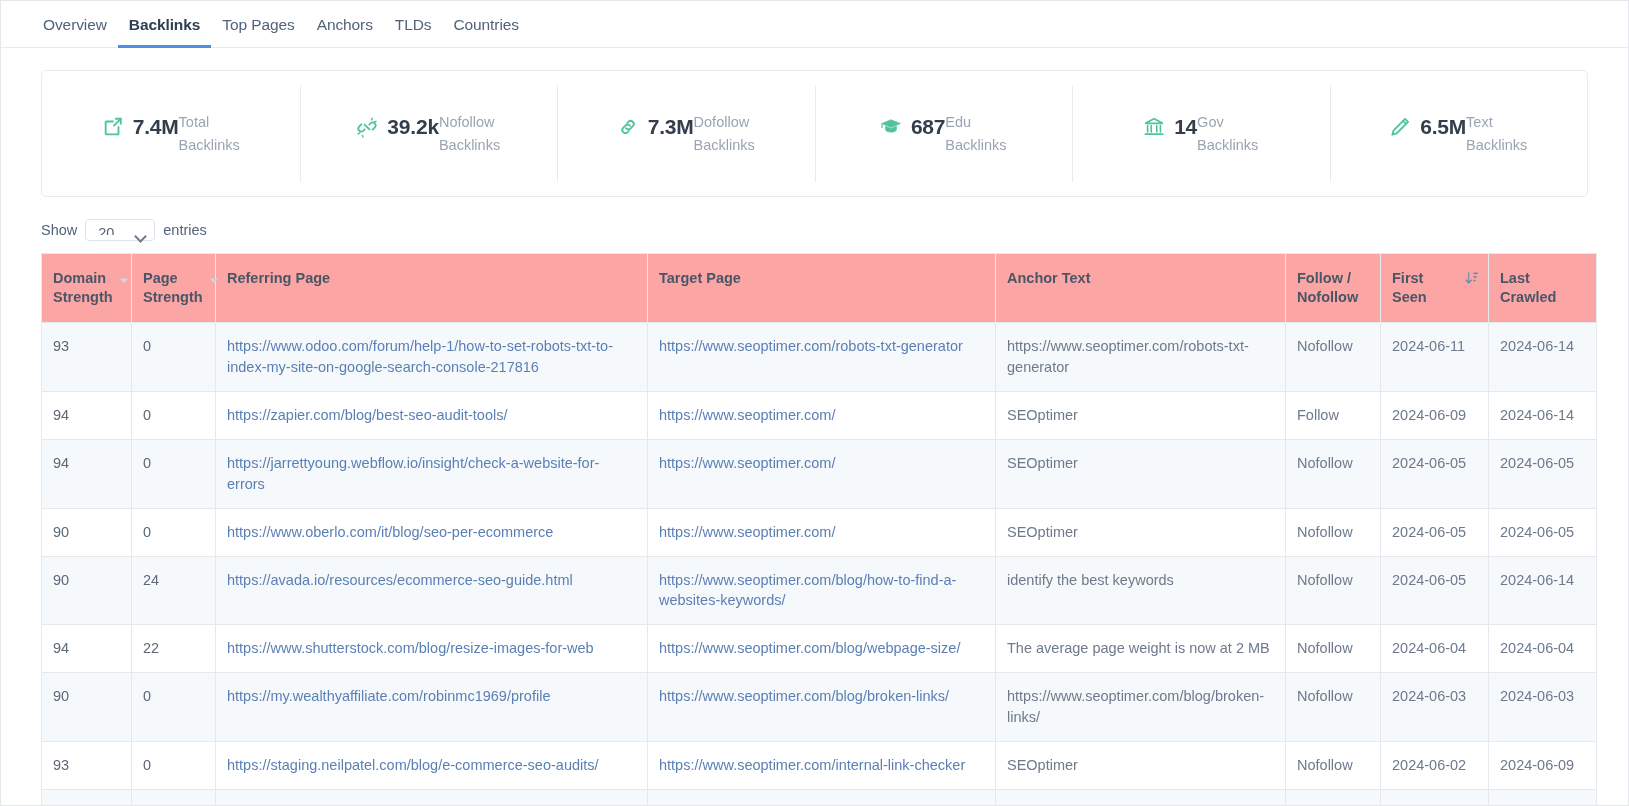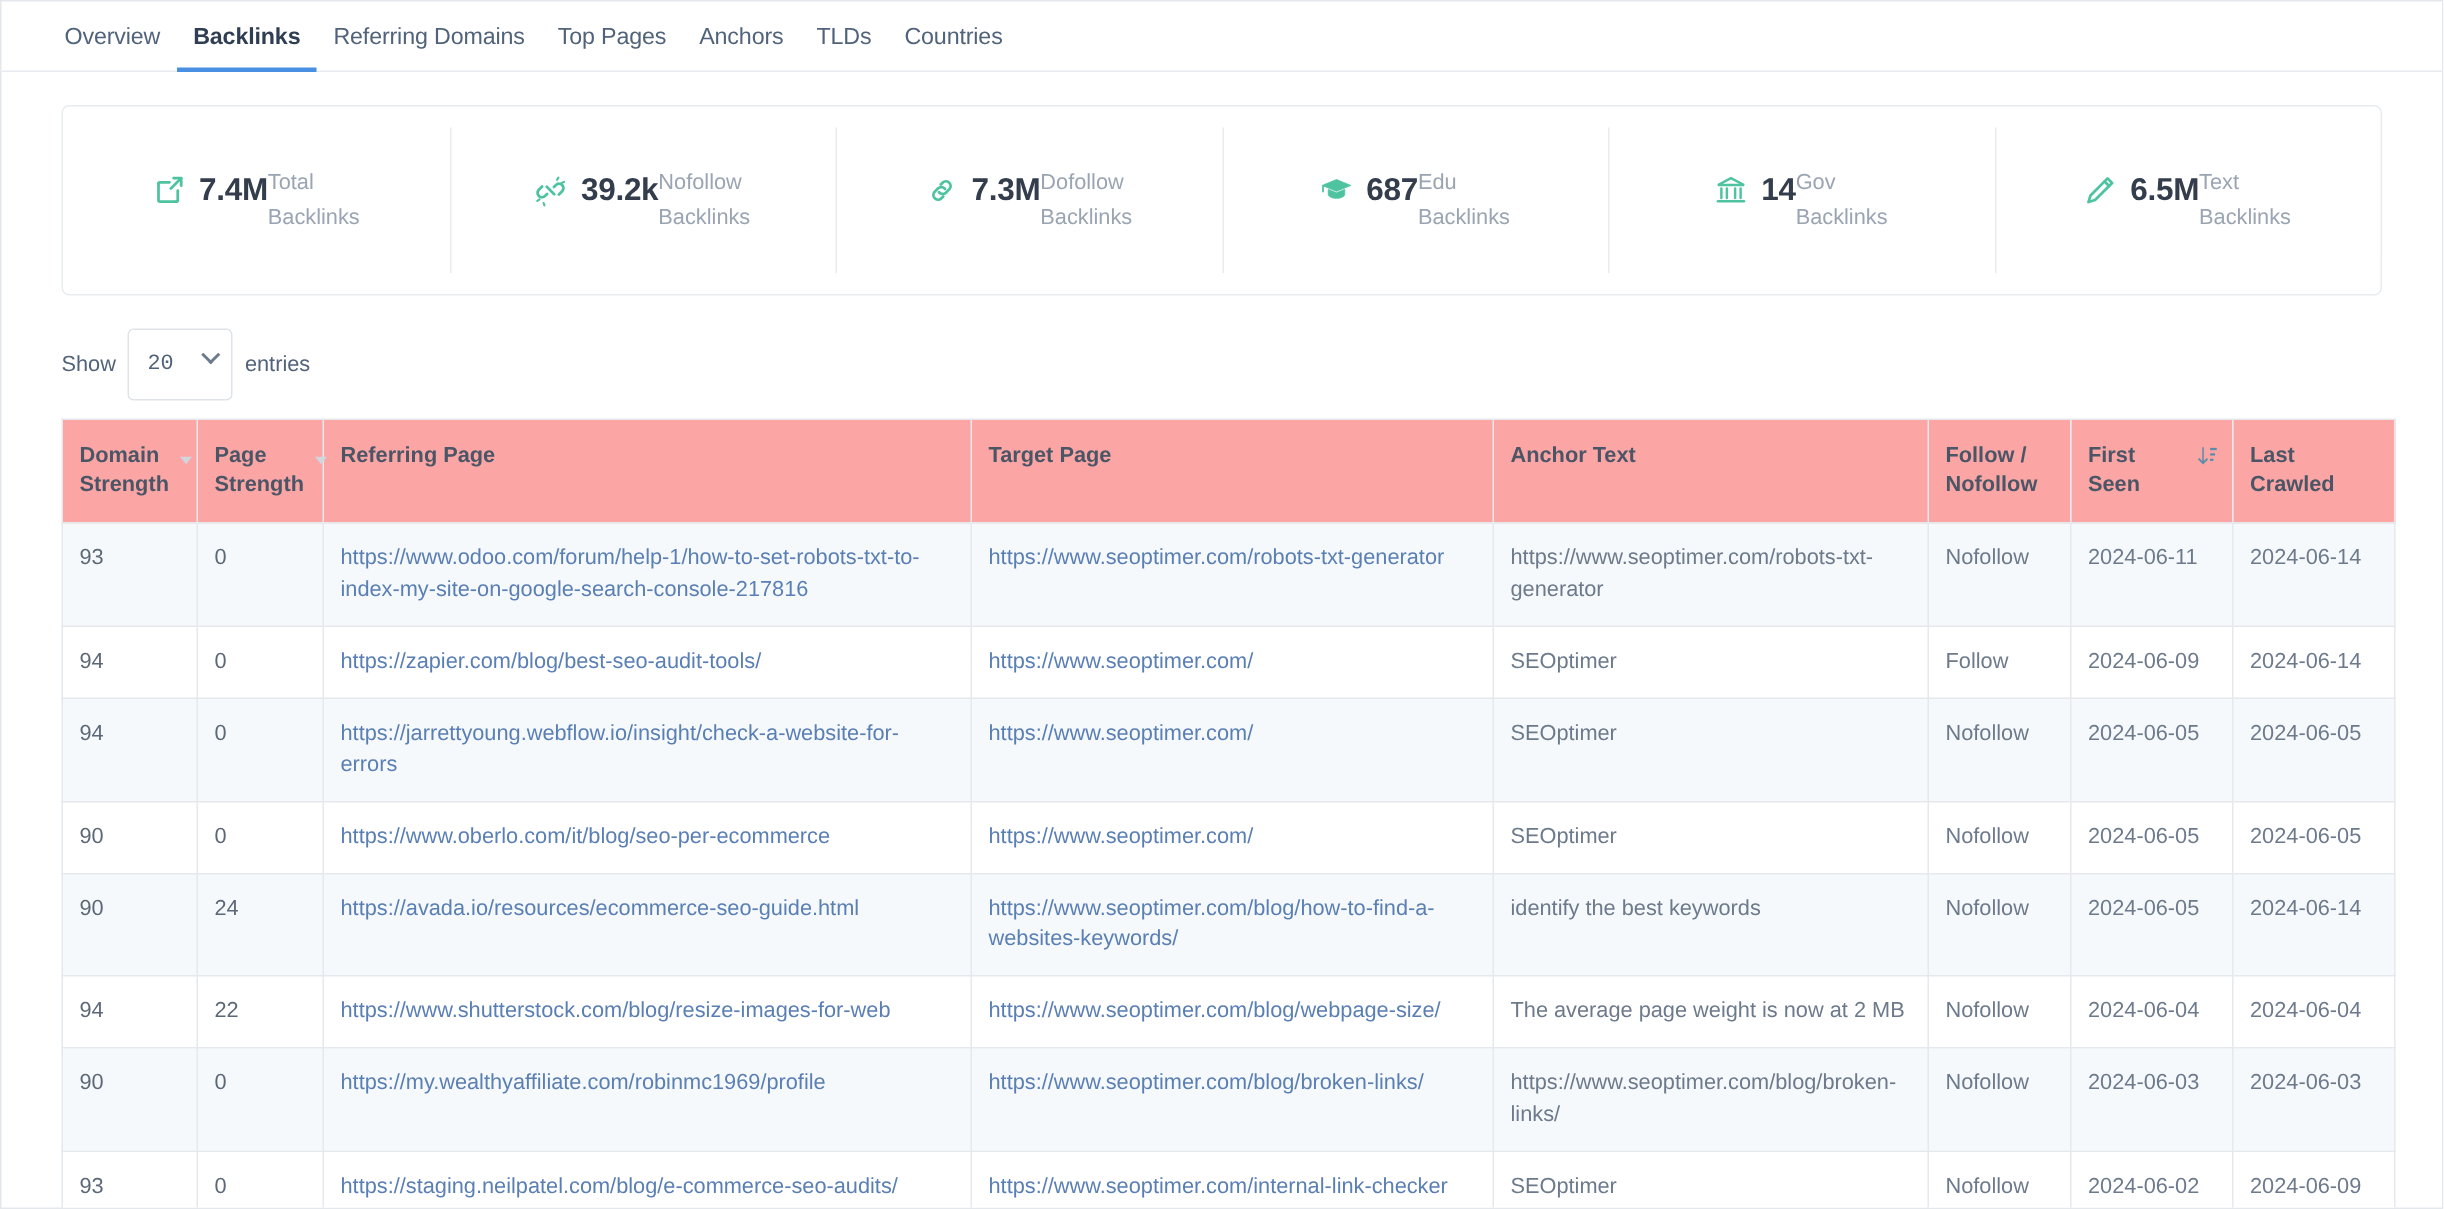--- a/index.html
+++ b/index.html
@@ -106,23 +106,23 @@
   .ctl-left { display: flex; align-items: center; gap: 8px; }
   .ctl-right { margin-left: auto; display: flex; align-items: center; gap: 16px; }
   .sel {
     appearance: none;
     -webkit-appearance: none;
     border: 1px solid #dfe3e8;
     border-radius: 4px;
     background: #fff;
     padding: 5px 26px 5px 12px;
     font-size: 14.5px;
-    font-family: Liberation Mono, monospace;
+    font-family: Liberation Sans, sans-serif;
     color: #51637a;
-    height: 48px;
+    height: 22px;
     cursor: pointer;
   }
   .sel-wrap { position: relative; display: inline-block; }
   .sel-wrap::after {
     content: "";
     position: absolute;
     right: 10px; top: 13px;
     width: 7px; height: 7px;
     border-right: 2px solid #6b7a8d;
     border-bottom: 2px solid #6b7a8d;
@@ -194,21 +194,20 @@
   col.c-lc { width: 108px; }
 </style>
 </head>
 <body>
 
 <div class="page">
 
   <div class="tabbar">
     <div class="tab"><span>Overview</span></div>
     <div class="tab active"><span>Backlinks</span></div>
-    <div class="tab"><span>Referring Domains</span></div>
     <div class="tab"><span>Top Pages</span></div>
     <div class="tab"><span>Anchors</span></div>
     <div class="tab"><span>TLDs</span></div>
     <div class="tab"><span>Countries</span></div>
   </div>
 
   <div class="stats-wrap">
     <div class="stats-card">
 
       <div class="stat">

